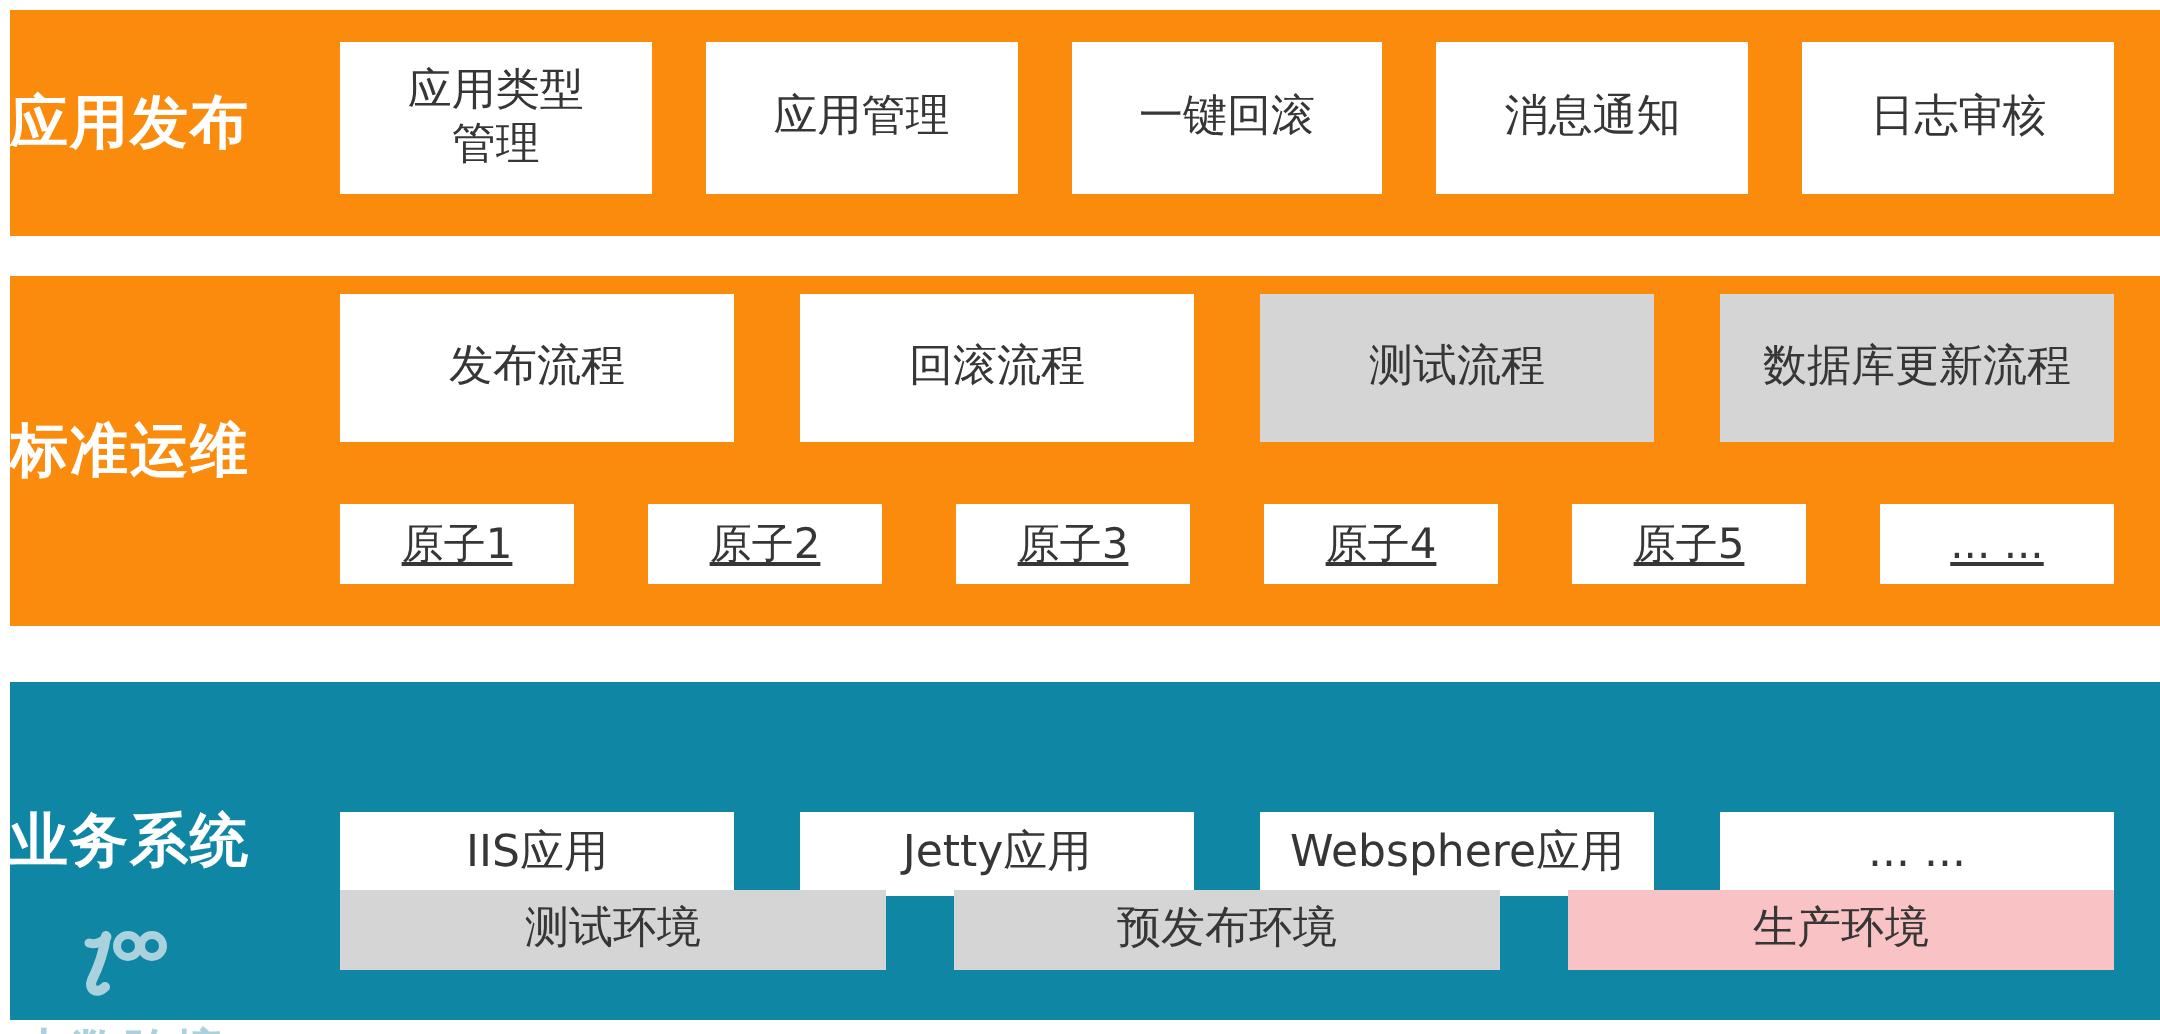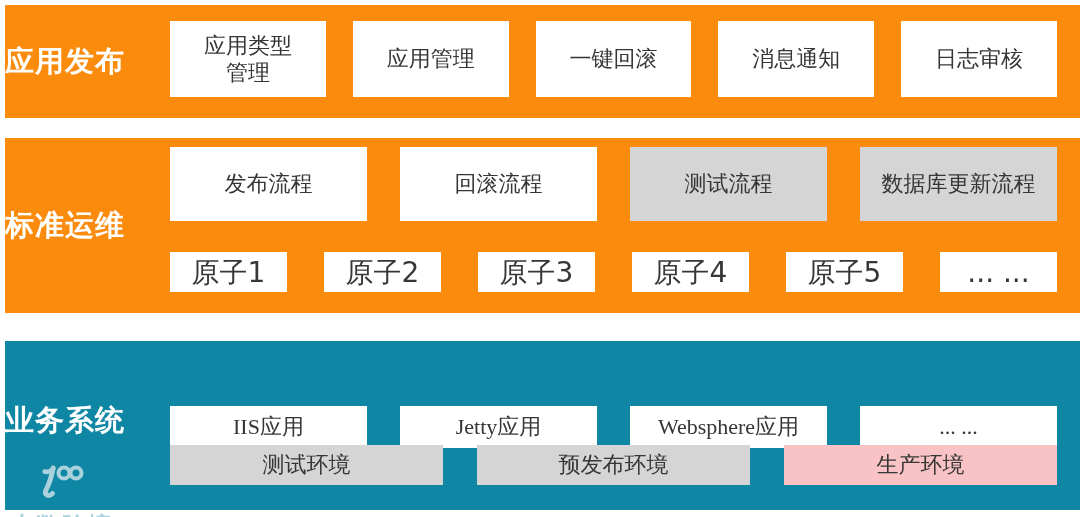--- a/index.html
+++ b/index.html
@@ -31,25 +31,25 @@
   }
   .box.gray { background:var(--box_gray); }
   .box.pink { background:var(--box_pink); }
 
   
   #band1 .features { top:16px; height:76px; gap:27px; }
 
   
   #band2 .flows { top:9px;  height:74px; }
   #band2 .atoms { top:114px; height:40px; gap:37px; }
-  #band2 .atoms .box { font-size:28px; }
+  #band2 .atoms .box { font-size:21px;text-decoration:underline; }
 
   
   #band3 .apps1 { top:13px;  height:42px; }
-  #band3 .apps2 { top:65px;  height:42px;font-family:Liberation Serif, serif; }
+  #band3 .apps2 { top:65px;  height:42px; }
   #band3 .envs  { top:104px; height:40px; gap:34px; }
 
   
   #watermark {
     position:absolute; left:10px; top:462px; height:42px;
     display:flex; align-items:center; gap:8px;
     color:var(--watermark);
     flex-direction:column;
   }
   #watermark .brand { font-size:24px; font-weight:bold; letter-spacing:2px; }

